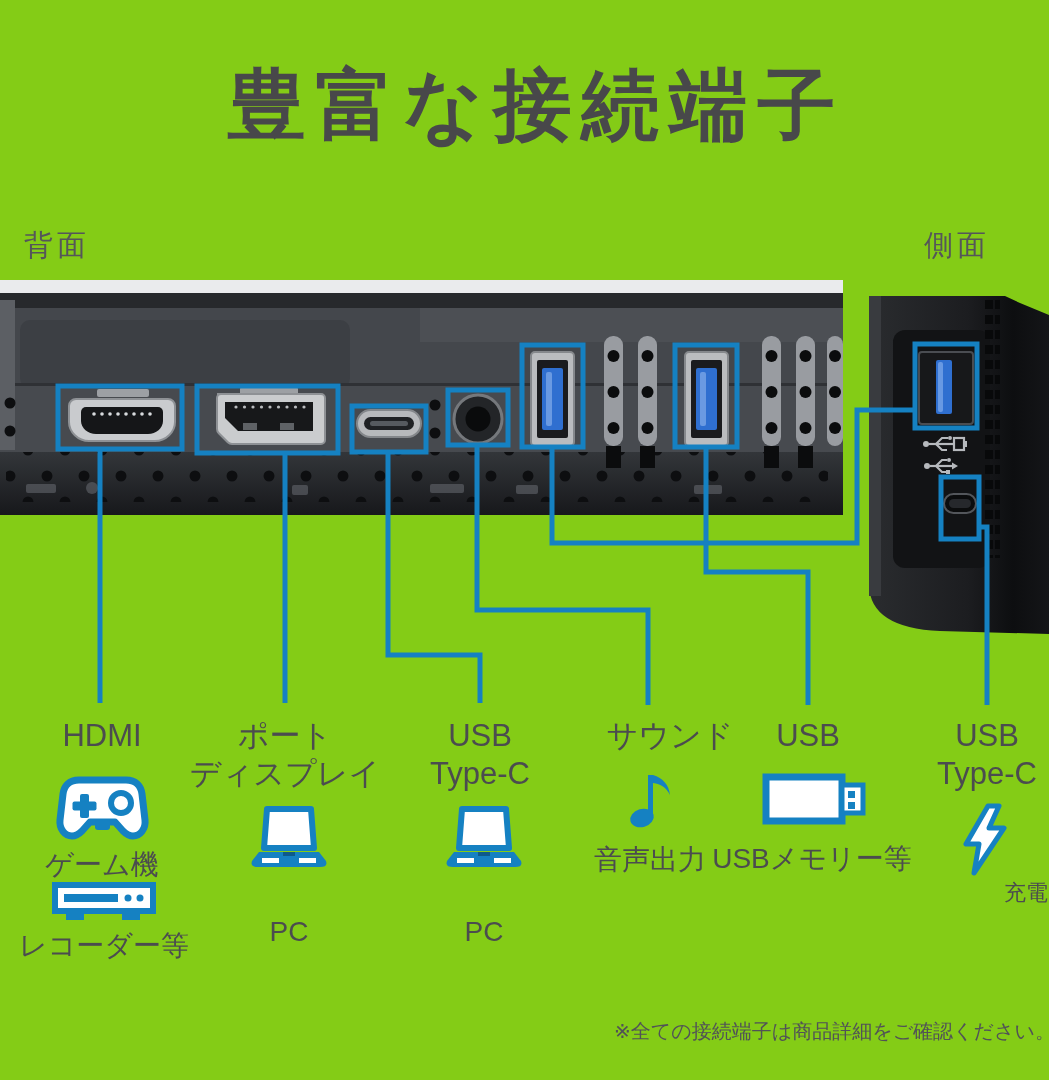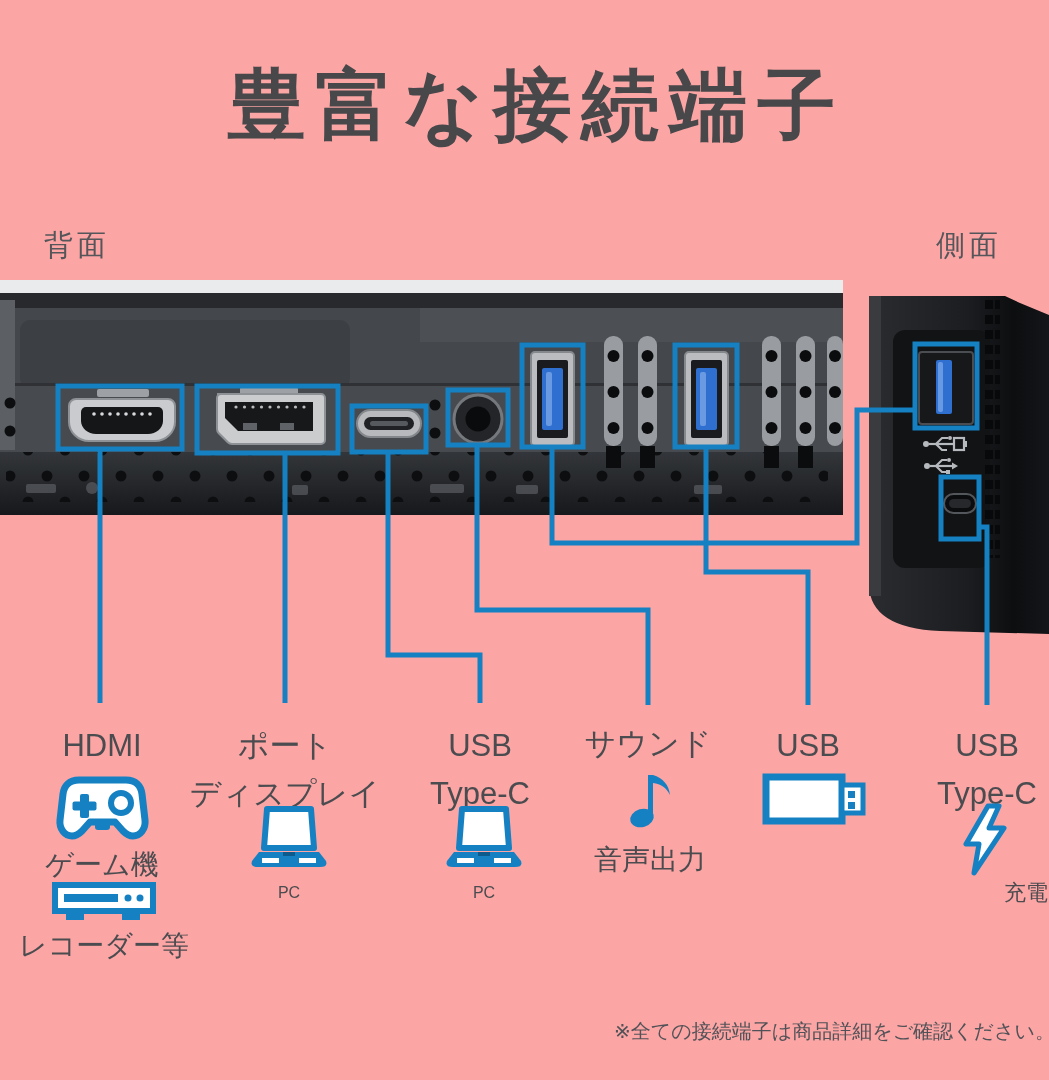--- a/index.html
+++ b/index.html
@@ -1,53 +1,53 @@
 <!DOCTYPE html>
 <html><head>
 <meta charset="utf-8">
 <style>
   html,body{margin:0;padding:0;background:#fff;}
   #stage{
-    position:relative;width:1049px;height:1080px;background:#fca5a5;overflow:hidden;
+    position:relative;width:1049px;height:1080px;background:#84cc16;overflow:hidden;
     font-family:"Liberation Sans","DejaVu Sans",sans-serif;color:#4b4c4f;
   }
   .abs{position:absolute;}
   #title{
     top:54px;left:0;width:1049px;text-align:center;
     font-size:78px;font-weight:bold;letter-spacing:10px;color:#48484a;
     transform:translateX(12px);white-space:nowrap;
   }
   .section-label{
     top:226px;font-size:29px;color:#55565a;letter-spacing:4px;white-space:nowrap;
   }
   #diagram{top:0;left:0;width:1049px;height:1080px;}
   .port-label{
     top:717px;text-align:center;font-size:31px;line-height:38px;
     font-weight:500;color:#4b4c4f;
   }
-  .port-label span{display:block;margin-top:10px;}
+  .port-label span{display:block;}
   .caption{
     text-align:center;font-size:28px;color:#4b4c4f;white-space:nowrap;
   }
-  .caption.pc{font-size:16px;}
+  .caption.pc{font-size:28px;margin-top:32px;}
   .caption.charge{font-size:22px;}
   #footnote{
     top:1018px;right:-6px;font-size:20px;color:#515257;white-space:nowrap;
   }
   svg{display:block;}
 </style>
 </head>
 <body>
 
 <div id="stage">
 
   <div id="title" class="abs">豊富な接続端子</div>
 
-  <div class="abs section-label" style="left:44px;">背面</div>
-  <div class="abs section-label" style="left:924px;margin-left:12px;">側面</div>
+  <div class="abs section-label" style="left:24px;">背面</div>
+  <div class="abs section-label" style="left:924px;">側面</div>
 
   <svg id="diagram" class="abs" viewBox="0 0 1049 1080">
     <defs>
       <linearGradient id="lowerBand" x1="0" y1="0" x2="0" y2="1">
         <stop offset="0" stop-color="#33363a"></stop>
           <stop offset="1" stop-color="#17181b"></stop>
       </linearGradient>
       <linearGradient id="sideGrad" x1="0" y1="0" x2="1" y2="0">
         <stop offset="0" stop-color="#2a2c2f"></stop>
           <stop offset="0.55" stop-color="#1c1d20"></stop>
@@ -253,21 +253,21 @@
     <span>HDMI</span>
   </div>
   <div class="abs port-label" style="left:185px;width:200px;">
     <span>ポート</span>
     <span>ディスプレイ</span>
   </div>
   <div class="abs port-label" style="left:390px;width:180px;">
     <span>USB</span>
     <span>Type-C</span>
   </div>
-  <div class="abs port-label" style="left:558px;width:180px;font-family:Liberation Mono, monospace;">
+  <div class="abs port-label" style="left:580px;width:180px;">
     <span>サウンド</span>
   </div>
   <div class="abs port-label" style="left:738px;width:140px;">
     <span>USB</span>
   </div>
   <div class="abs port-label" style="left:902px;width:170px;">
     <span>USB</span>
     <span>Type-C</span>
   </div>
 
@@ -314,20 +314,21 @@
     <path d="M33,12 c10,3 16,10 17,20 c-4,-8 -9,-11 -17,-12 z" fill="#1581c2"></path>
   </svg>
   <div class="abs caption" style="left:570px;top:841px;width:160px;">音声出力</div>
 
   <svg class="abs" style="left:762px;top:769px;" width="106" height="60" viewBox="0 0 106 60">
     <rect x="4" y="8" width="76" height="44" fill="#fff" stroke="#1581c2" stroke-width="7"></rect>
     <rect x="80" y="16" width="21" height="28" fill="#fff" stroke="#1581c2" stroke-width="5"></rect>
     <rect x="86" y="22" width="7" height="7" fill="#1581c2"></rect>
       <rect x="86" y="33" width="7" height="7" fill="#1581c2"></rect>
   </svg>
+  <div class="abs caption" style="left:712px;top:840px;width:200px;">USBメモリー等</div>
 
   <svg class="abs" style="left:961px;top:803px;" width="48" height="74" viewBox="0 0 48 74">
     <path d="M27,3 L5,41 H18 L13,70 L43,25 H28 L38,3 Z" fill="#fff" stroke="#1581c2" stroke-width="5" stroke-linejoin="round"></path>
   </svg>
   <div class="abs caption charge" style="left:986px;top:878px;width:80px;">充電</div>
 
   <div id="footnote" class="abs">※全ての接続端子は商品詳細をご確認ください。</div>
 
 </div>
 

